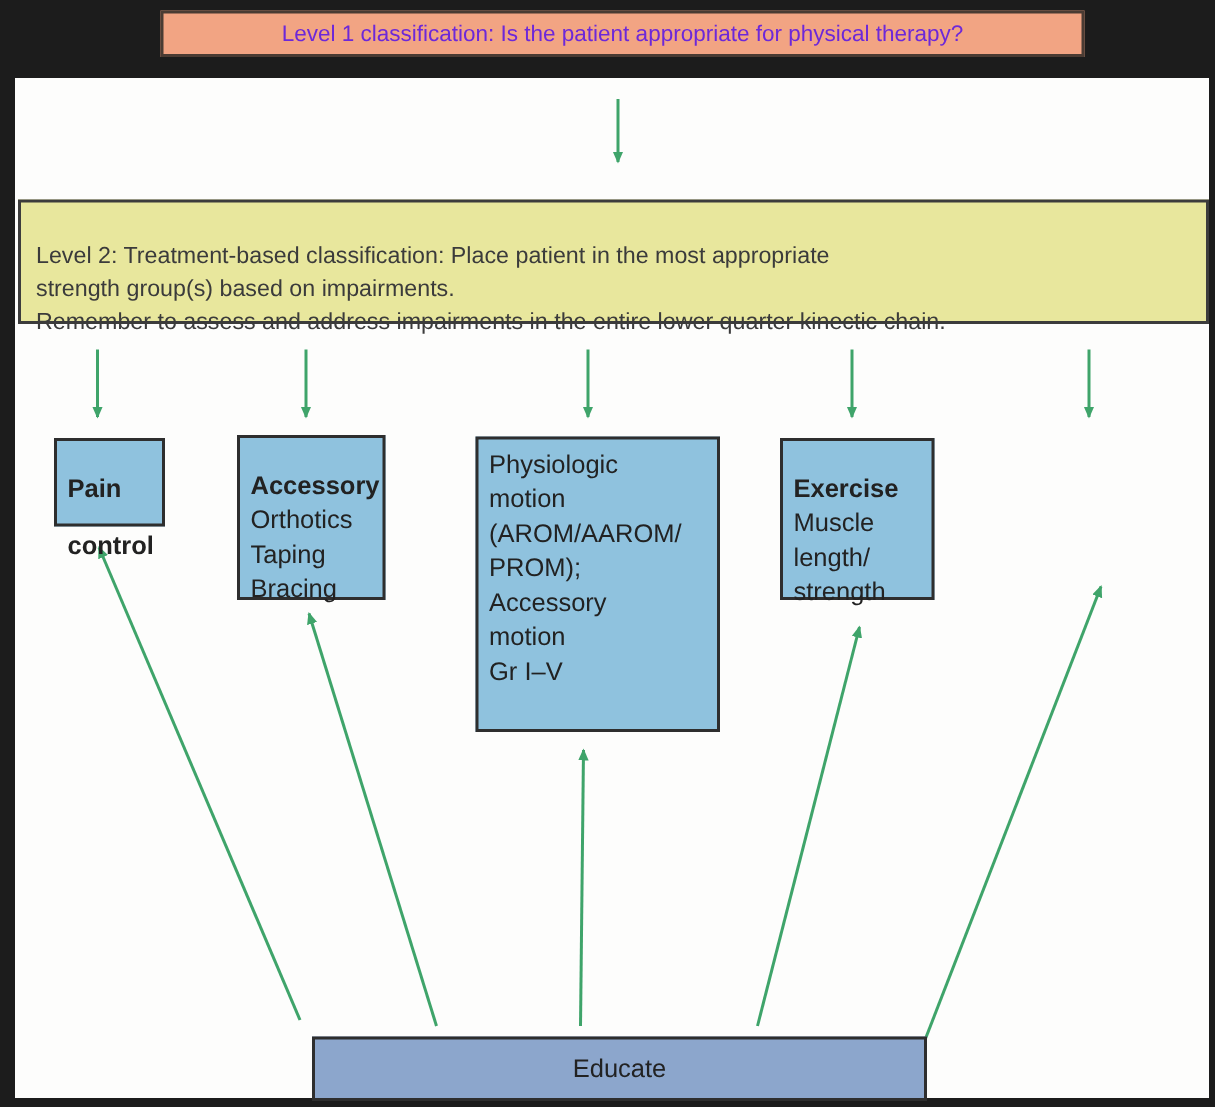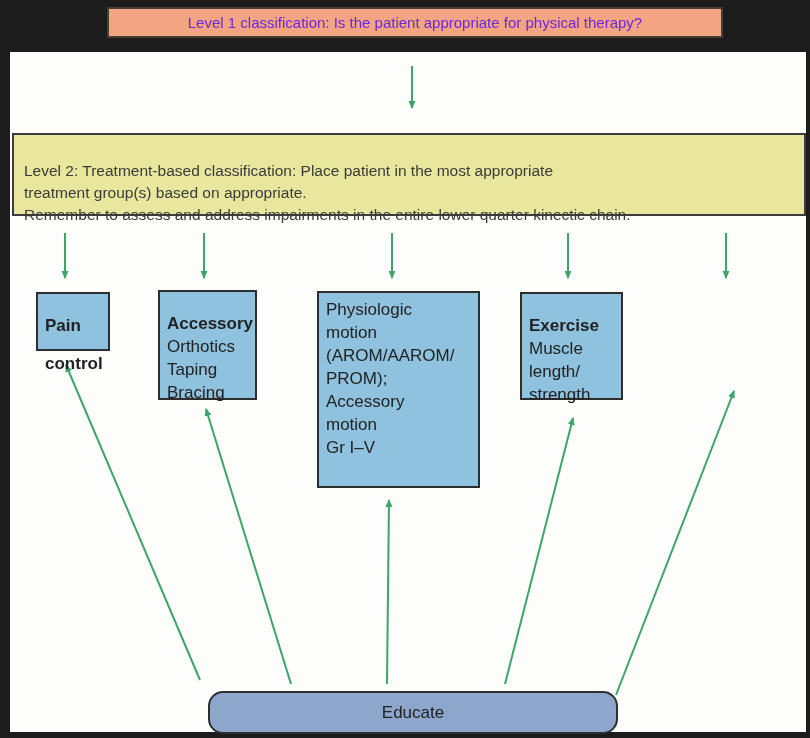--- a/index.html
+++ b/index.html
@@ -33,21 +33,21 @@
   .tbox .b{font-weight:bold;margin-top:15px;}
   #tbox-pain{left:36px;top:292px;width:74px;height:59px;}
   #tbox-stabilize{left:158px;top:290px;width:99px;height:110px;}
   #tbox-mobilize{left:317px;top:291px;width:163px;height:197px;}
   #tbox-exercise{left:520px;top:292px;width:103px;height:108px;}
   #tbox-correction{left:660px;top:292px;width:137px;height:81px;}
   #educate-box{
     left:208px;top:691px;width:410px;height:43px;
     background:#8ca6cc;border-color:#2e2e2e;
     display:flex;align-items:center;justify-content:center;
-    font-size:17px;color:#222;border-radius:15px;
+    font-size:17px;color:#222;
   }
   #arrows{position:absolute;left:0;top:0;width:810px;height:738px;pointer-events:none;}
   #arrows line{stroke:#3fa46a;stroke-width:2;}
 </style>
 </head>
 <body>
 
 <div id="stage">
 
   <div id="white-panel"></div>
@@ -72,21 +72,21 @@
     <line x1="505" y1="684" x2="573" y2="418" marker-end="url(#ah)"></line>
     <line x1="616" y1="695" x2="734" y2="391" marker-end="url(#ah)"></line>
   </svg>
 
   <div class="box" id="level1-box">
     <span>Level 1 classification: Is the patient appropriate for physical therapy?</span>
   </div>
 
   <div class="box" id="level2-box">
     <div>Level 2: Treatment-based classification: Place patient in the most appropriate</div>
-    <div>treatment group(s) based on appropriate.</div>
+    <div>strength group(s) based on impairments.</div>
     <div>Remember to assess and address impairments in the entire lower quarter kinectic chain.</div>
   </div>
 
   <div class="box tbox" id="tbox-pain">
     <div class="b">Pain</div>
     <div class="b">control</div>
   </div>
 
   <div class="box tbox" id="tbox-stabilize">
     <div class="b">Accessory</div>

